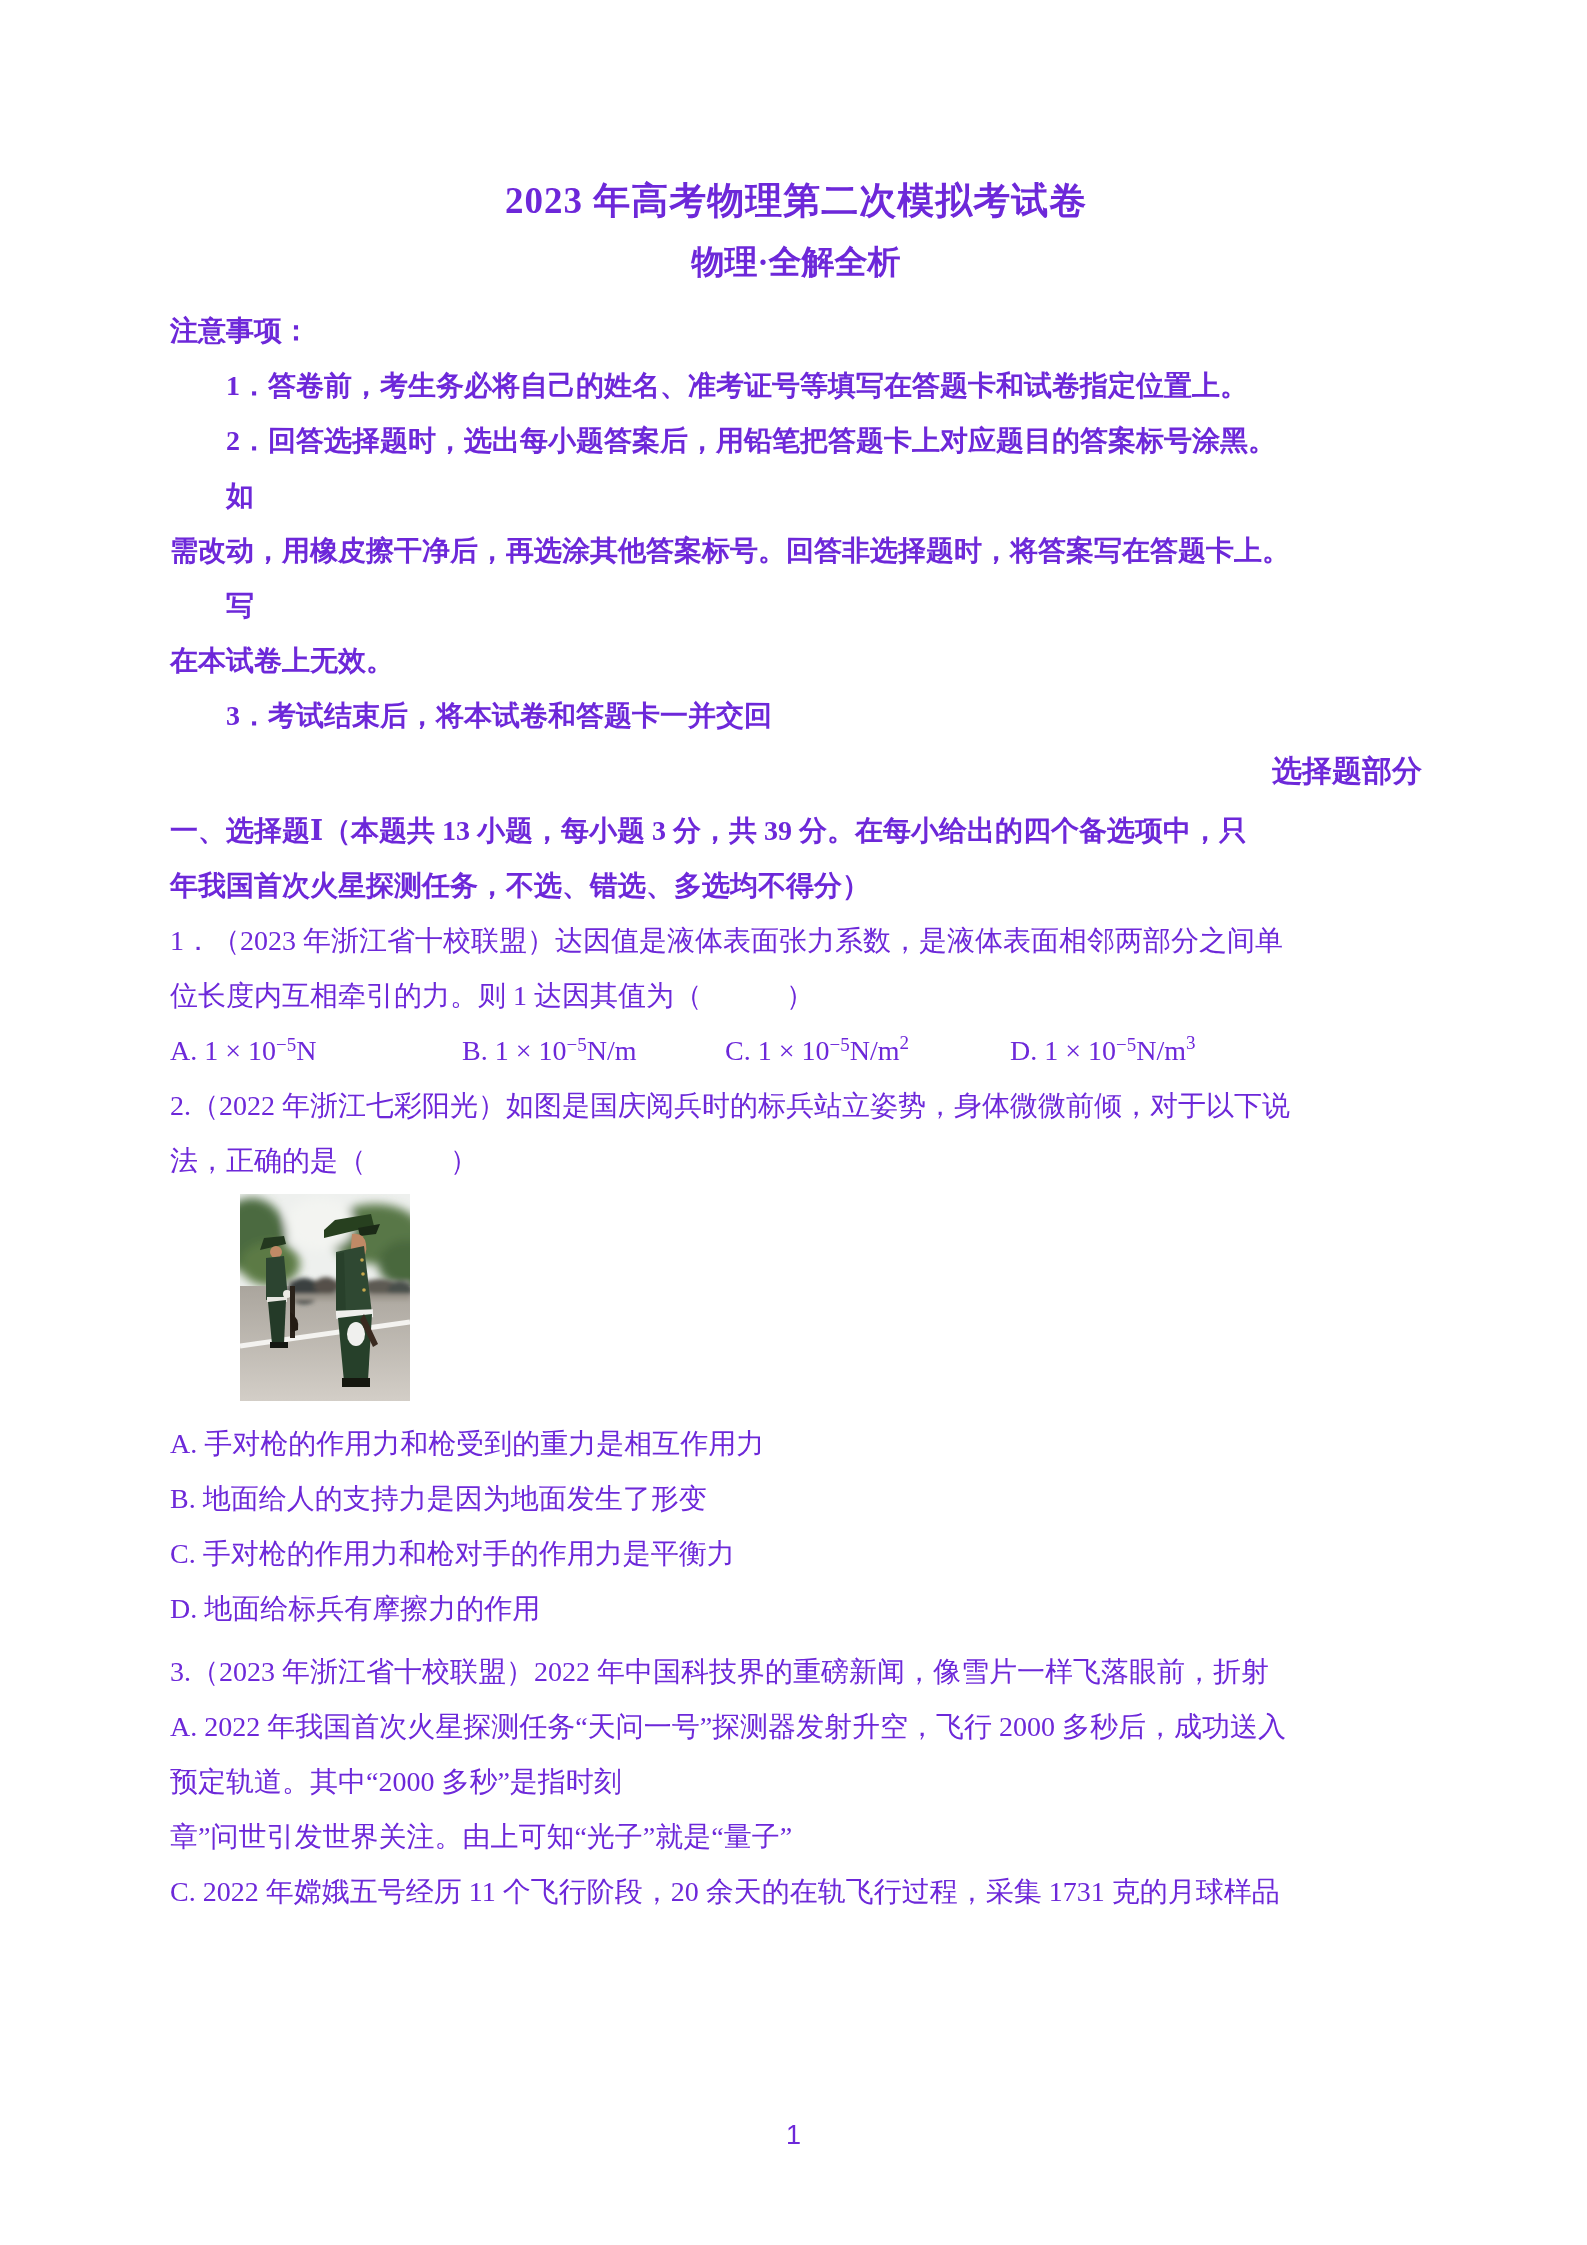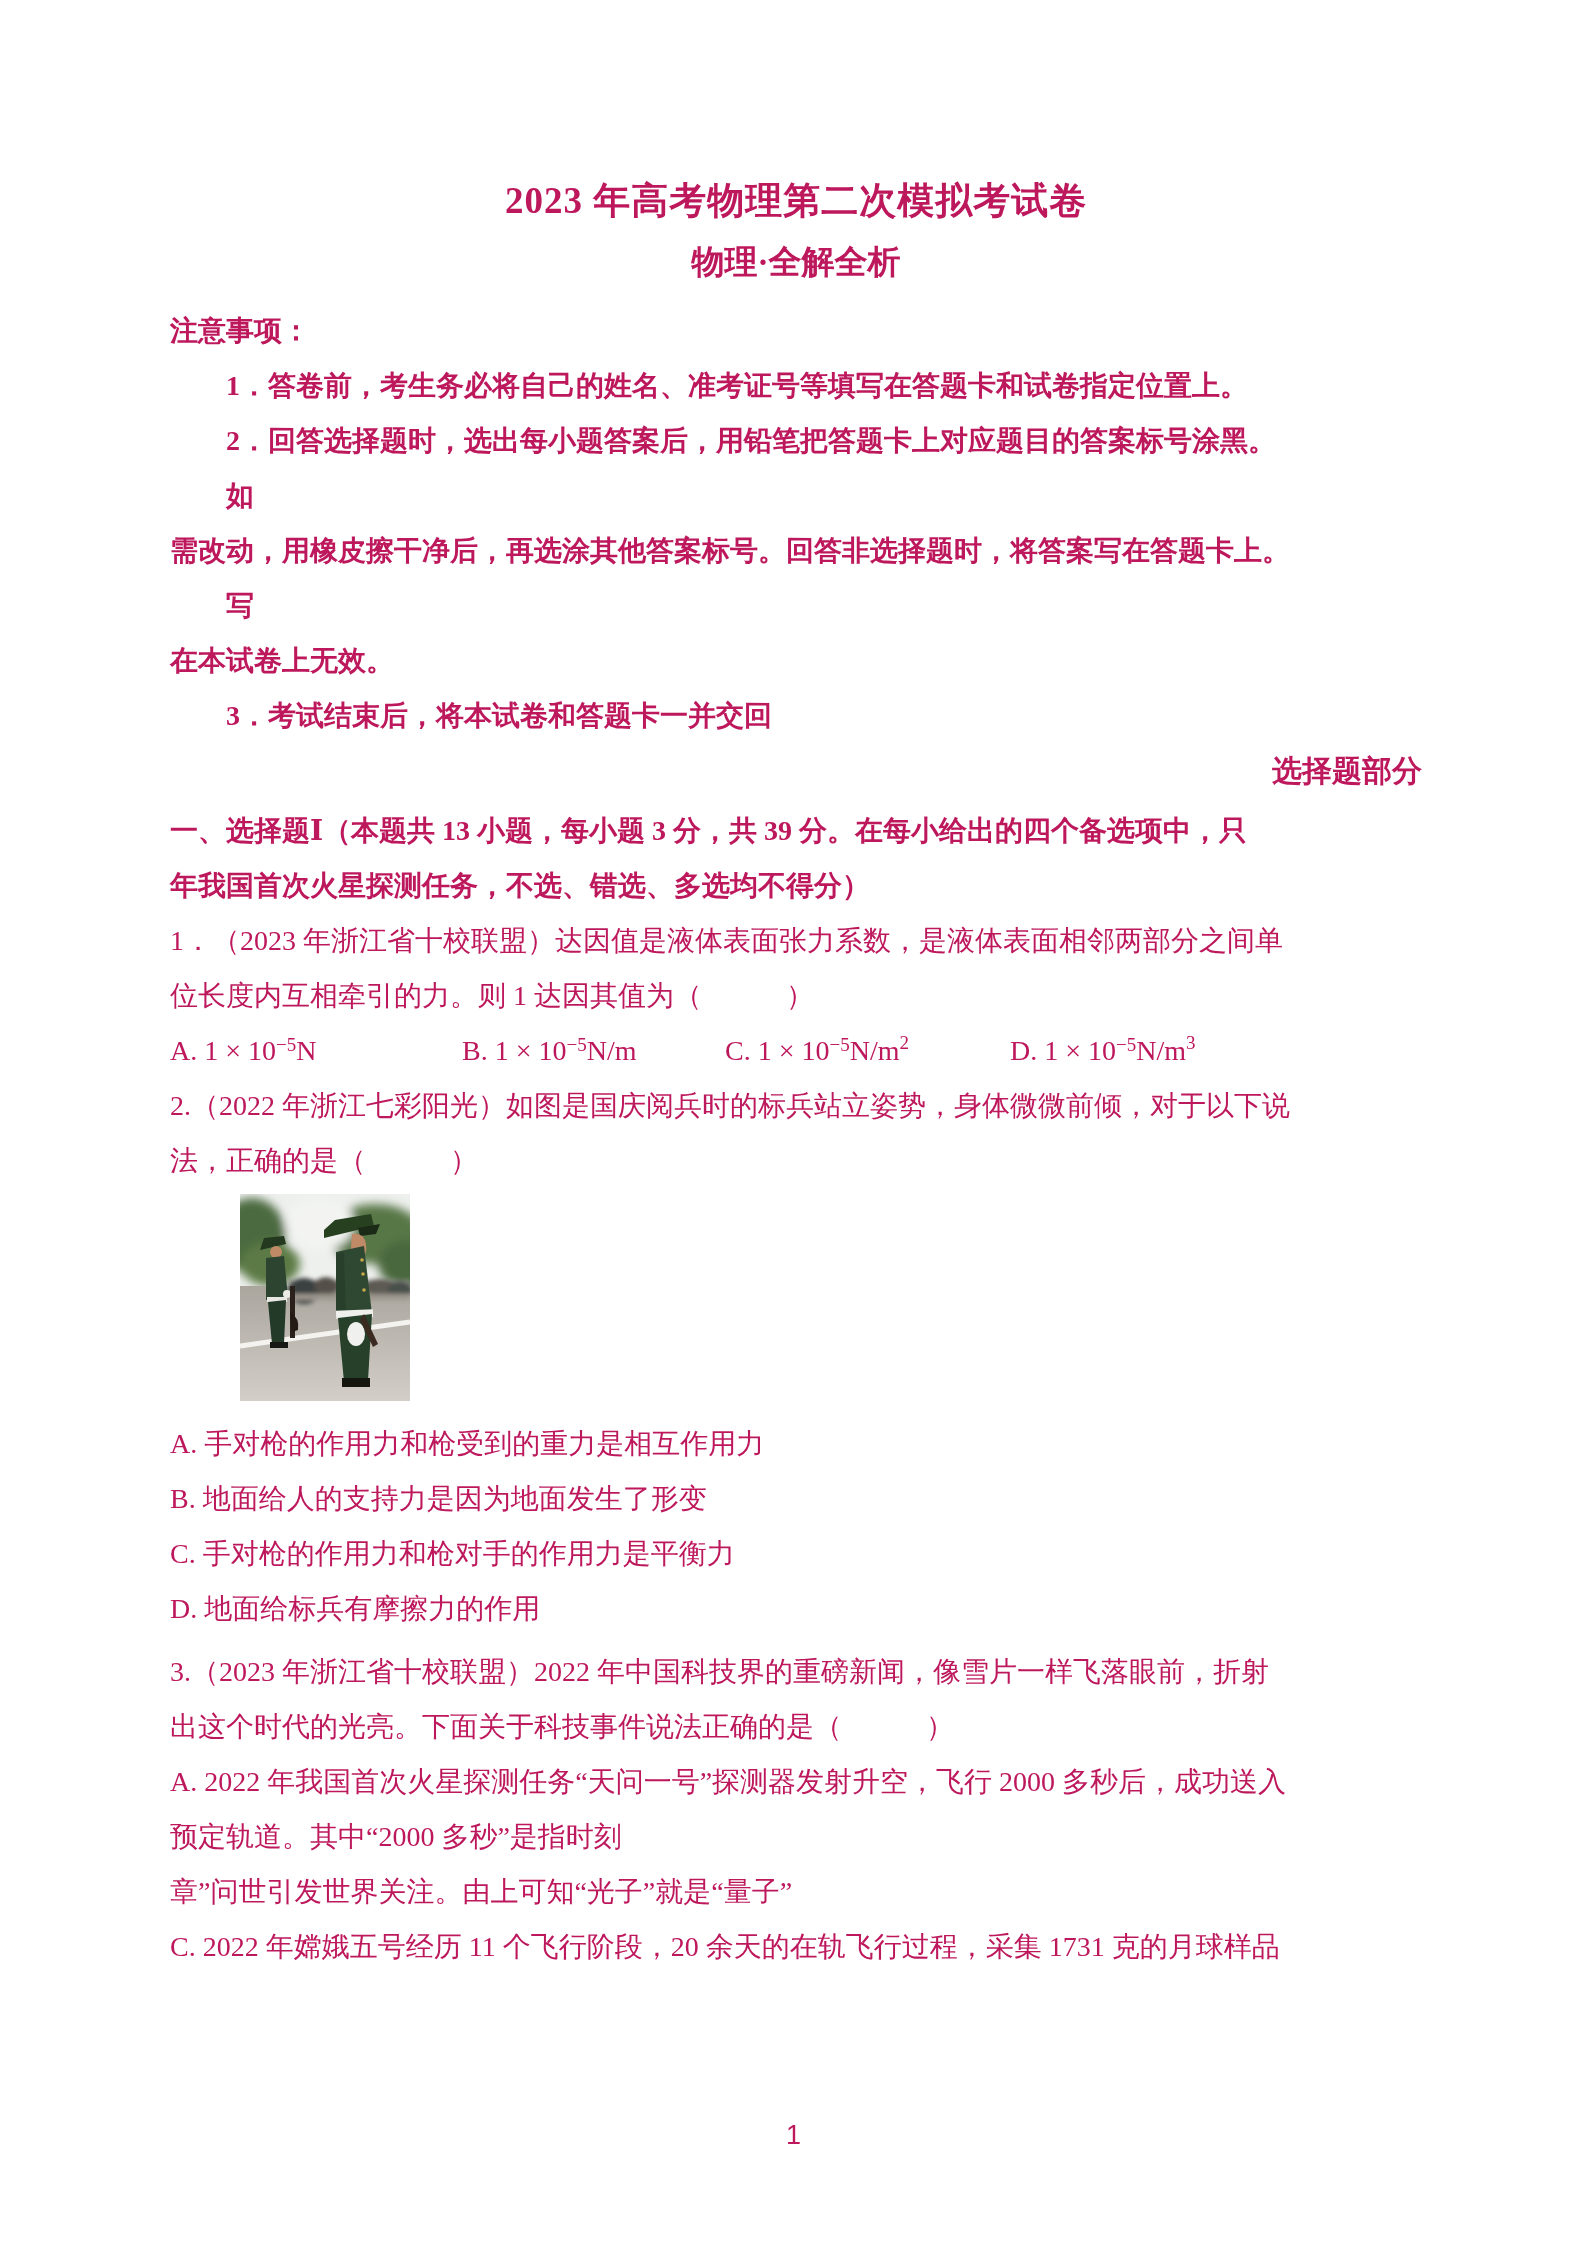--- a/index.html
+++ b/index.html
@@ -2,21 +2,21 @@
 <html lang="zh"><head>
 <meta charset="utf-8">
 <style>
   * { margin:0; padding:0; box-sizing:border-box; }
   html,body { background:#888; }
   .page {
     position:relative;
     width:1587px; height:2245px;
     background:#ffffff;
     font-family:"Liberation Serif","DejaVu Serif",serif;
-    color:#be185d;
+    color:#6d28d9;
     overflow:hidden;
   }
   .content {
     position:absolute; left:170px; top:173px; width:1252px;
   }
   .ln {
     font-size:28px; line-height:55px;
     white-space:nowrap;
   }
   .b  { font-weight:700; }
@@ -145,21 +145,20 @@
         </g>
       </svg>
     </div>
 
     <div class="ln q2-opt-a">A. 手对枪的作用力和枪受到的重力是相互作用力</div>
     <div class="ln">B. 地面给人的支持力是因为地面发生了形变</div>
     <div class="ln">C. 手对枪的作用力和枪对手的作用力是平衡力</div>
     <div class="ln">D. 地面给标兵有摩擦力的作用</div>
 
     <div class="ln q3-start">3.（2023 年浙江省十校联盟）2022 年中国科技界的重磅新闻，像雪片一样飞落眼前，折射</div>
-    <div class="ln">出这个时代的光亮。下面关于科技事件说法正确的是（　　　）</div>
     <div class="ln">A. 2022 年我国首次火星探测任务“天问一号”探测器发射升空，飞行 2000 多秒后，成功送入</div>
     <div class="ln">预定轨道。其中“2000 多秒”是指时刻</div>
     <div class="ln">章”问世引发世界关注。由上可知“光子”就是“量子”</div>
     <div class="ln">C. 2022 年嫦娥五号经历 11 个飞行阶段，20 余天的在轨飞行过程，采集 1731 克的月球样品</div>
 
   </div>
 
   <div class="pagenum">1</div>
 </div>
 

